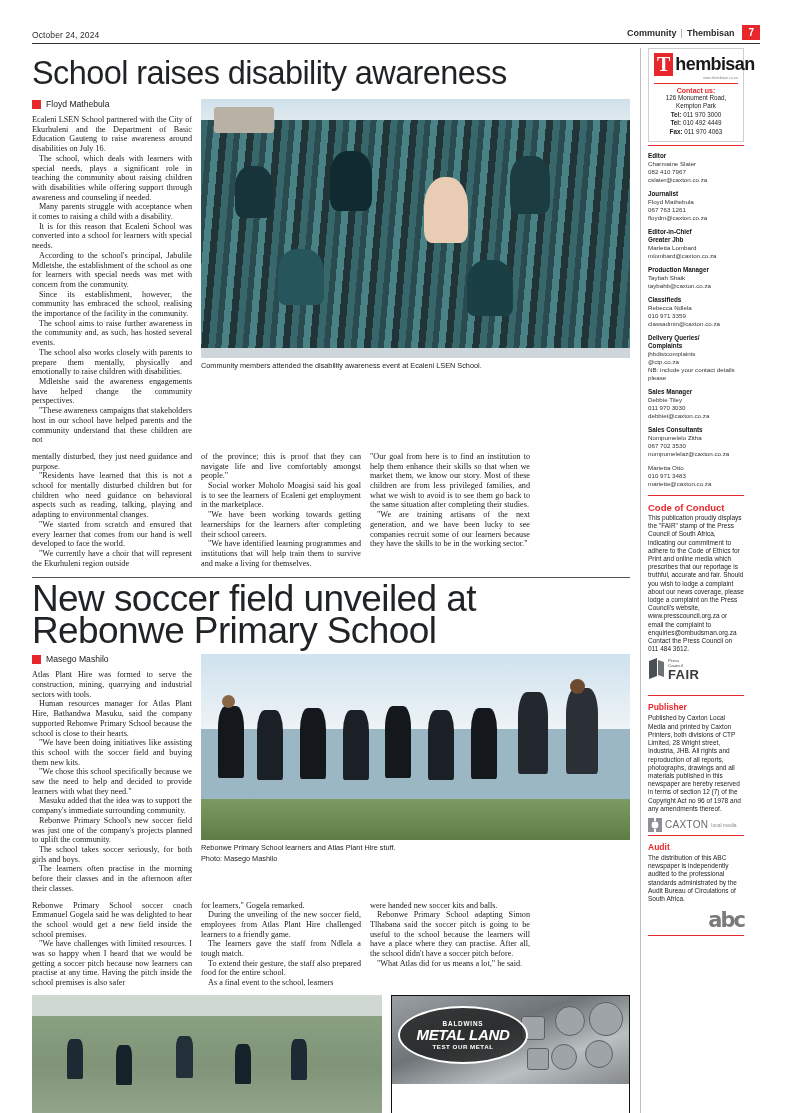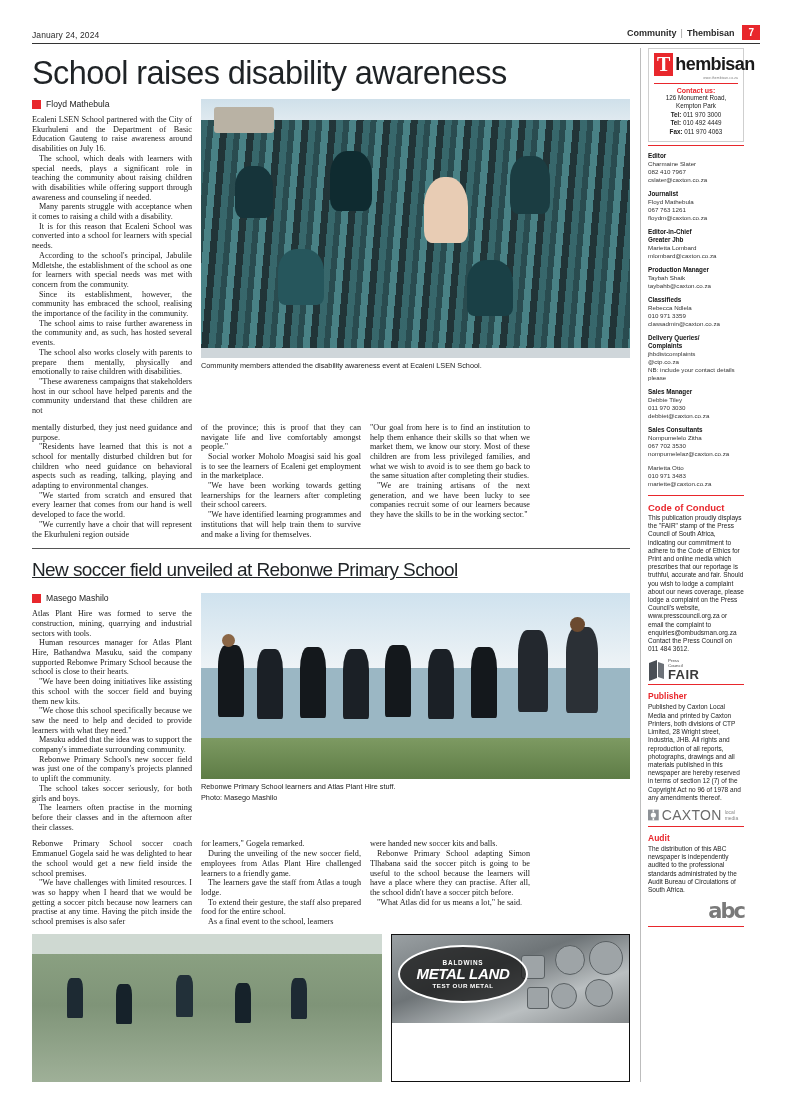--- a/index.html
+++ b/index.html
@@ -30,21 +30,21 @@
   
   h1.head {
     font-family: "Liberation Sans", sans-serif;
     font-weight: normal;
     font-size: 32.5px;
     line-height: 36px;
     letter-spacing: -0.6px;
     color: #1f2326;
     margin: 7px 0 8px 0;
   }
-  h1.head2 { font-size: 19px; line-height: 32px; margin: 5px 0 7px 0; text-decoration: underline; }
+  h1.head2 { font-size: 37px; line-height: 32px; margin: 5px 0 7px 0; }
 
   .byline { display: flex; align-items: center; gap: 5px; margin-bottom: 6px; }
   .byline .sq { width: 9px; height: 9px; background: #e8272c; display: inline-block; }
   .byline .nm { font-size: 8.6px; color: #222; }
 
   
   .art1 { display: flex; gap: 9px; }
   .col-narrow { width: 160px; }
   .photo-main { flex: 1; }
   .photo { background: #cfd6da; position: relative; overflow: hidden; }
@@ -70,27 +70,27 @@
   .ct-title { color: #e8272c; font-size: 7px; font-weight: bold; text-align: center; }
   .ct-line { font-size: 6.3px; text-align: center; line-height: 8.4px; color: #222; }
   .ct-line b { font-weight: bold; }
 
   .sb-block { margin-top: 6px; }
   .sb-role { font-size: 6.3px; font-weight: bold; color: #111; line-height: 8px; }
   .sb-txt  { font-size: 6.2px; color: #333; line-height: 8px; }
   .sb-head-red { color: #e8272c; font-size: 9.5px; font-weight: bold; line-height: 11px; margin-bottom:1px;}
   .sb-para { font-size: 6.5px; line-height: 8.2px; color: #222; }
 
-  .fairlogo { display:flex; align-items:flex-end; gap:3px; margin: 5px 0 3px; }
+  .fairlogo { display:flex; align-items:flex-start; gap:3px; margin: 5px 0 14px; }
   .fairlogo .mark { width: 17px; height: 21px; position: relative; }
   .fair-txt-sm { font-size: 4.4px; line-height: 5px; color: #444; }
   .fair-txt-lg { font-size: 13px; font-weight: bold; color: #3a3a3a; letter-spacing: .4px; line-height: 13px;}
 
   .caxton-row { display:flex; align-items:center; gap:3px; margin-top: 5px;}
-  .cax-word { font-size: 14px; color:#6b6b6b; letter-spacing:.3px; }
+  .cax-word { font-size: 10px; color:#6b6b6b; letter-spacing:.3px; }
   .cax-sub { font-size: 5px; color:#8a8a8a; }
 
   .abc-wrap { text-align:right; margin-top: 5px; }
   .abc { font-size: 21px; color:#7a7a7a; font-weight:bold; letter-spacing:-2px;
          font-family:"DejaVu Sans", sans-serif; }
 
   
   .bottom { display: flex; gap: 9px; margin-top: 7px; }
   .bphoto { width: 350px; }
   .ad { width: 239px; border: 1px solid #111; background: #fff; }
@@ -113,21 +113,21 @@
   .ph-crowd { position:absolute; left:0; right:0; top:18%; bottom:14%;
               background:repeating-linear-gradient(95deg,#2c5f63 0 7px,#1d4145 7px 13px,#3f7b7f 13px 20px,#14282b 20px 27px); opacity:.93;}
   .blob { position:absolute; border-radius:50%; }
 </style>
 </head>
 <body>
 
 <div class="page">
 
   <div class="topbar">
-    <div class="date">January 24, 2024</div>
+    <div class="date">October 24, 2024</div>
     <div class="sect">
       <span>Community</span>
       <span class="divider">|</span>
       <span>Thembisan</span>
       <span class="pagenum">7</span>
     </div>
   </div>
   <div class="rule-top"></div>
 
   <div class="body-wrap">
@@ -143,20 +143,21 @@
             <span class="nm">Floyd Mathebula</span>
           </div>
           <p class="bt">Ecaleni LSEN School partnered with the City of Ekurhuleni and the Department of Basic Education Gauteng to raise awareness around disabilities on July 16.</p>
           <p class="bt">The school, which deals with learners with special needs, plays a significant role in teaching the community about raising children with disabilities while offering support through awareness and counseling if needed.</p>
           <p class="bt">Many parents struggle with acceptance when it comes to raising a child with a disability.</p>
           <p class="bt">It is for this reason that Ecaleni School was converted into a school for learners with special needs.</p>
           <p class="bt">According to the school's principal, Jabulile Mdletshe, the establishment of the school as one for learners with special needs was met with concern from the community.</p>
           <p class="bt">Since its establishment, however, the community has embraced the school, realising the importance of the facility in the community.</p>
           <p class="bt">The school aims to raise further awareness in the community and, as such, has hosted several events.</p>
           <p class="bt">The school also works closely with parents to prepare them mentally, physically and emotionally to raise children with disabilities.</p>
+          <p class="bt">Mdletshe said the awareness engagements have helped change the community perspectives.</p>
           <p class="bt">"These awareness campaigns that stakeholders host in our school have helped parents and the community understand that these children are not</p>
         </div>
 
         <div class="photo-main">
           <div class="photo" style="height:259px">
             <div class="ph-sky" style="height:12%"></div>
             <div class="ph-crowd" style="top:8%;bottom:4%"></div>
             <div class="blob" style="left:8%;top:26%;width:38px;height:52px;background:#16343a;border-radius:40% 40% 20% 20%;"></div>
             <div class="blob" style="left:30%;top:20%;width:42px;height:60px;background:#0f2b30;border-radius:40% 40% 20% 20%;"></div>
             <div class="blob" style="left:52%;top:30%;width:44px;height:66px;background:#e8ccb4;border-radius:45% 45% 18% 18%;"></div>
@@ -230,21 +231,21 @@
       </div>
 
       <div class="cols3">
         <div>
           <p class="bt">Rebonwe Primary School soccer coach Emmanuel Gogela said he was delighted to hear the school would get a new field inside the school premises.</p>
           <p class="bt">"We have challenges with limited resources. I was so happy when I heard that we would be getting a soccer pitch because now learners can practise at any time. Having the pitch inside the school premises is also safer</p>
         </div>
         <div>
           <p class="bt">for learners," Gogela remarked.</p>
           <p class="bt">During the unveiling of the new soccer field, employees from Atlas Plant Hire challenged learners to a friendly game.</p>
-          <p class="bt">The learners gave the staff from Atlas a tough lodge.</p>
+          <p class="bt">The learners gave the staff from Ndlela a tough match.</p>
           <p class="bt">To extend their gesture, the staff also prepared food for the entire school.</p>
           <p class="bt">As a final event to the school, learners</p>
         </div>
         <div>
           <p class="bt">were handed new soccer kits and balls.</p>
           <p class="bt">Rebonwe Primary School adapting Simon Tlhabana said the soccer pitch is going to be useful to the school because the learners will have a place where they can practise. After all, the school didn't have a soccer pitch before.</p>
           <p class="bt">"What Atlas did for us means a lot," he said.</p>
         </div>
       </div>
 

